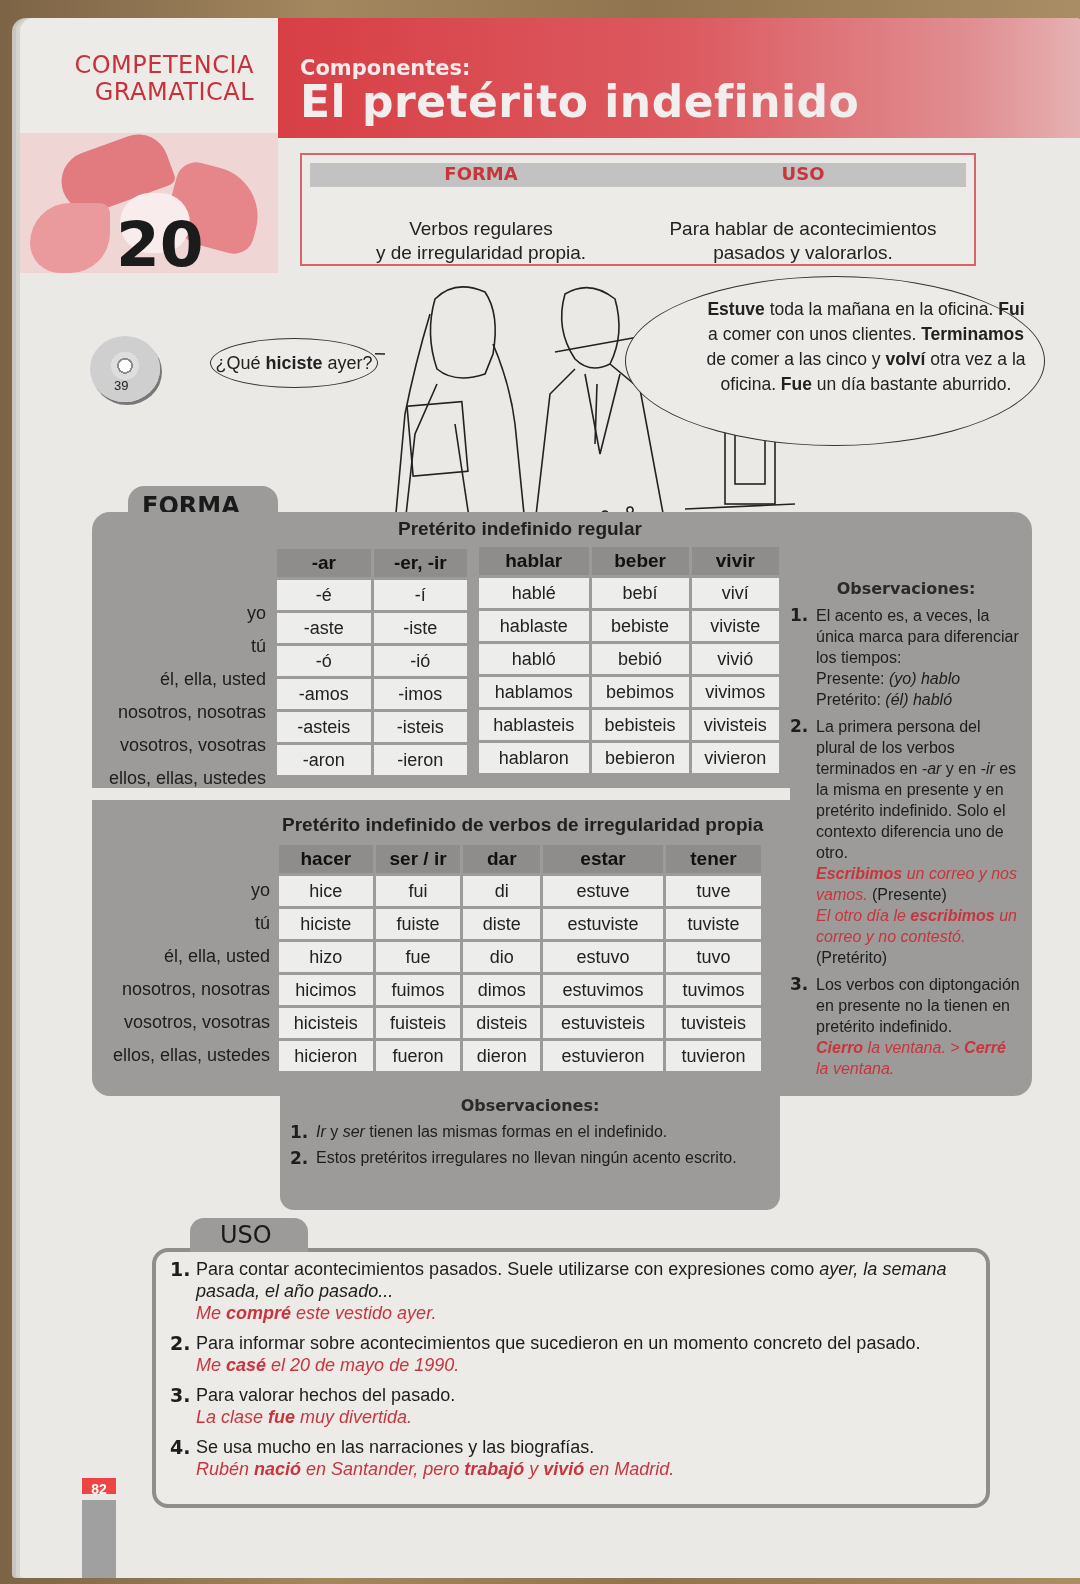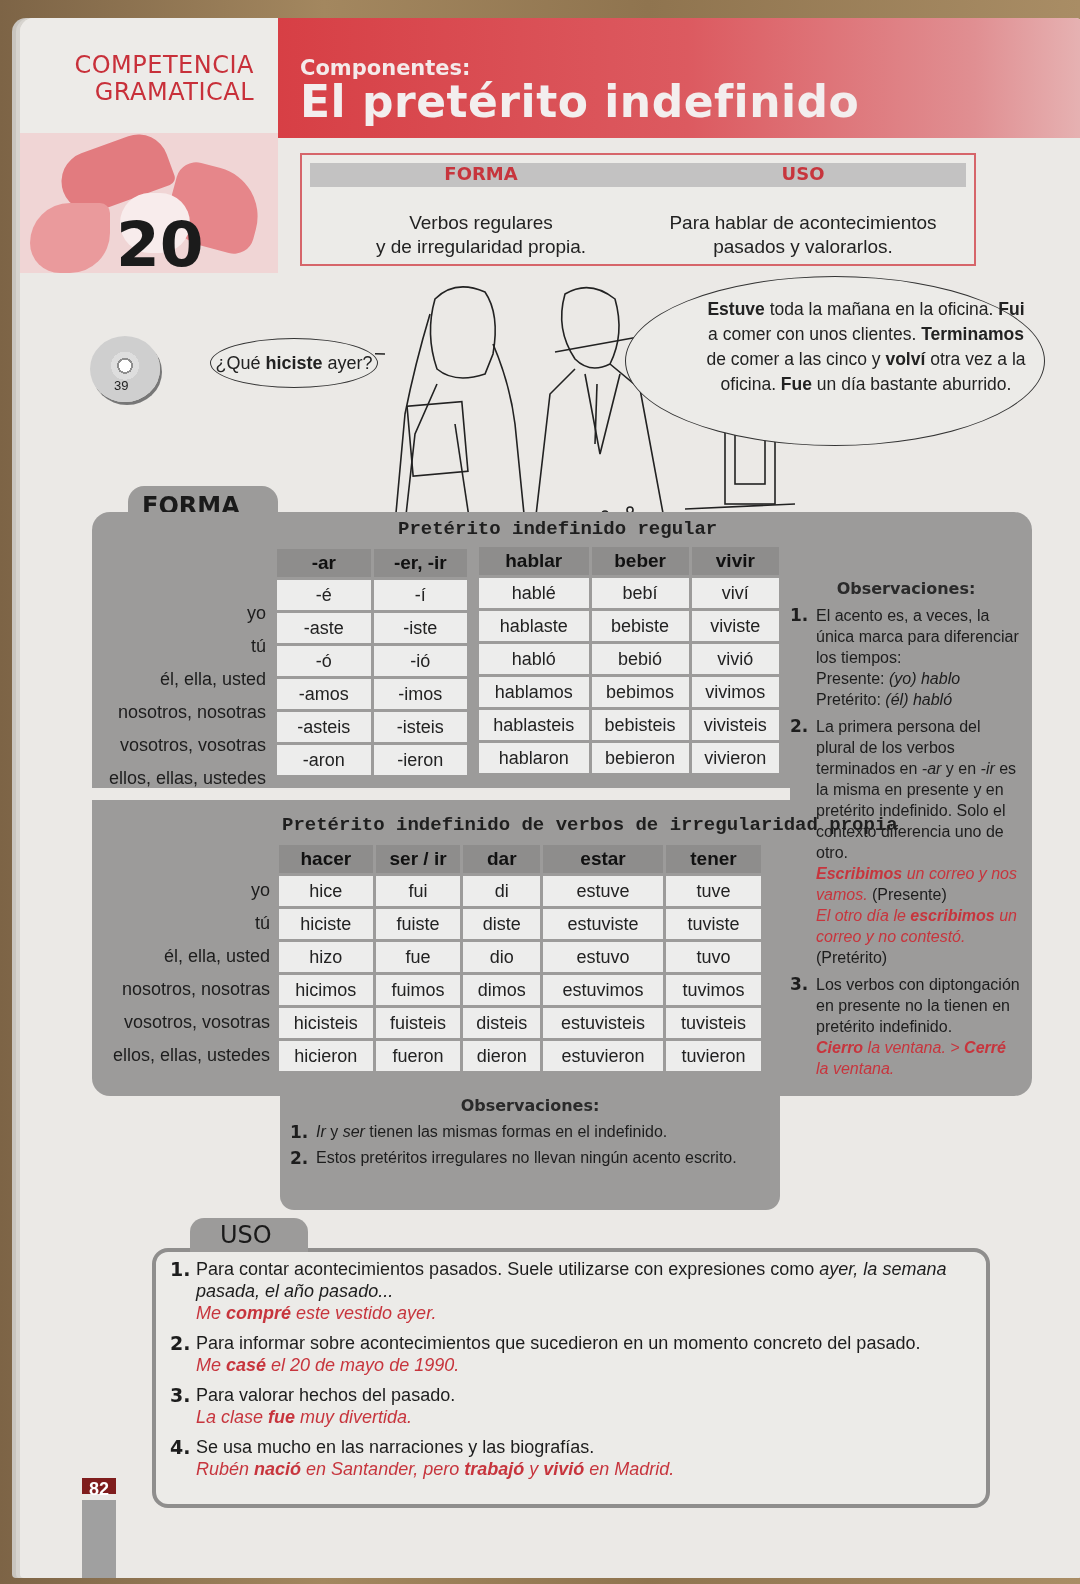--- a/index.html
+++ b/index.html
@@ -39,21 +39,21 @@
   .pz4 { position: absolute; left: 100px; top: 60px; width: 70px; height: 60px; background: #f8ecec; border-radius: 30px; }
   .unit-num { position: absolute; left: 96px; top: 190px; font-size: 63px; font-weight: bold; color: #1b1b1b; font-family: "DejaVu Sans", sans-serif; }
 
   .summary-box {
     position: absolute; left: 280px; top: 135px; width: 676px; height: 113px;
     border: 2px solid #d6656a; background: #ecebe8;
   }
   .summary-band { position: absolute; left: 8px; top: 8px; width: 656px; height: 24px; background: #c3c2c2; }
   .sum-col { position: absolute; top: 6px; width: 330px; text-align: center; }
   .sum-head { color: #c7353d; font-weight: bold; font-size: 18px; height: 26px; line-height: 26px; font-family: "DejaVu Sans", sans-serif; }
-  .sum-body { margin-top: 24px; color: #222; font-size: 19px; line-height: 24px; }
+  .sum-body { margin-top: 30px; color: #222; font-size: 19px; line-height: 24px; }
 
   .cd {
     position: absolute; left: 70px; top: 318px; width: 70px; height: 66px; border-radius: 50%;
     background: radial-gradient(circle at 50% 45%, #ffffff 0 6px, #8e8e8e 6px 8px, #dedede 8px 14px, #cfcfcf 14px 100%);
     box-shadow: 2px 3px 0 #777;
   }
   .cd-num { position: absolute; left: 24px; top: 42px; font-size: 13px; color: #222; }
 
   .bubble-q {
     position: absolute; left: 190px; top: 320px; width: 168px; height: 50px; border: 1.5px solid #333; border-radius: 50%;
@@ -66,21 +66,21 @@
   .bubble-a-text { position: absolute; left: 80px; top: 20px; width: 320px; text-align: center; font-size: 17.5px; line-height: 25px; color: #222; }
   .illustration { position: absolute; left: 355px; top: 256px; width: 420px; height: 250px; }
 
   .forma-panel {
     position: absolute; left: 72px; top: 494px; width: 940px; height: 584px; background: #9c9b9a; border-radius: 18px;
   }
   .tab-forma {
     position: absolute; left: 108px; top: 468px; width: 150px; height: 40px; background: #9c9b9a; border-radius: 16px 16px 0 0;
     font-size: 24px; font-weight: bold; color: #1a1a1a; padding-left: 14px; line-height: 40px; font-family: "DejaVu Sans", sans-serif;
   }
-  .tbl-title { position: absolute; font-family: Liberation Mono, monospace; font-size: 19px; color: #1f1f1f; font-weight: bold; }
+  .tbl-title { position: absolute; font-family: Liberation Sans, sans-serif; font-size: 19px; color: #1f1f1f; font-weight: bold; }
   .pron { position: absolute; text-align: right; color: #1d1d1d; font-size: 18px; }
   .pron div { height: 33px; line-height: 33px; }
   table.conj { position: absolute; border-collapse: separate; border-spacing: 3px; }
   table.conj th { background: #8e8d8c; color: #111; font-size: 19px; font-weight: bold; height: 28px; padding: 0 4px; }
   table.conj td { background: #ededec; color: #222; font-size: 18px; height: 30px; text-align: center; padding: 0 4px; }
 
   .obs-right { position: absolute; left: 770px; top: 560px; width: 232px; color: #1d1d1d; font-size: 16px; line-height: 21px; }
   .obs-title { font-family: "DejaVu Sans", sans-serif; font-weight: bold; font-size: 16px; color: #2a2a2a; margin-bottom: 6px; text-align: center; }
   .obs-item { display: flex; margin-bottom: 6px; }
   .obs-num { font-weight: bold; font-size: 17px; width: 26px; flex-shrink: 0; font-family: "DejaVu Sans", sans-serif; }
@@ -97,21 +97,21 @@
   .tab-uso {
     position: absolute; left: 170px; top: 1200px; width: 118px; height: 34px; background: #9c9b9a; border-radius: 14px 14px 0 0;
     font-size: 24px; color: #1a1a1a; padding-left: 30px; line-height: 34px; font-family: "DejaVu Sans", sans-serif;
   }
   .uso-list { position: absolute; left: 150px; top: 1240px; width: 800px; color: #1d1d1d; font-size: 18px; line-height: 22px; }
   .uso-item { display: flex; margin-bottom: 8px; }
   .uso-num { font-weight: bold; font-size: 19px; width: 26px; flex-shrink: 0; font-family: "DejaVu Sans", sans-serif; }
   .uso-ex { color: #c7353d; font-style: italic; }
   .uso-ex b { font-weight: bold; }
 
-  .page-num { position: absolute; left: 62px; top: 1460px; width: 34px; height: 16px; background: #7f1d1d; color: #fff; font-weight: bold; font-size: 18px; text-align: center; line-height: 22px; }
+  .page-num { position: absolute; left: 62px; top: 1460px; width: 34px; height: 16px; background: #ef4444; color: #fff; font-weight: bold; font-size: 14px; text-align: center; line-height: 22px; }
   .page-bar { position: absolute; left: 62px; top: 1482px; width: 34px; height: 80px; background: #a0a0a0; }
 </style>
 </head>
 <body>
 
 <div class="wood"></div>
 
 <div class="page">
 
   <div class="header-left">

